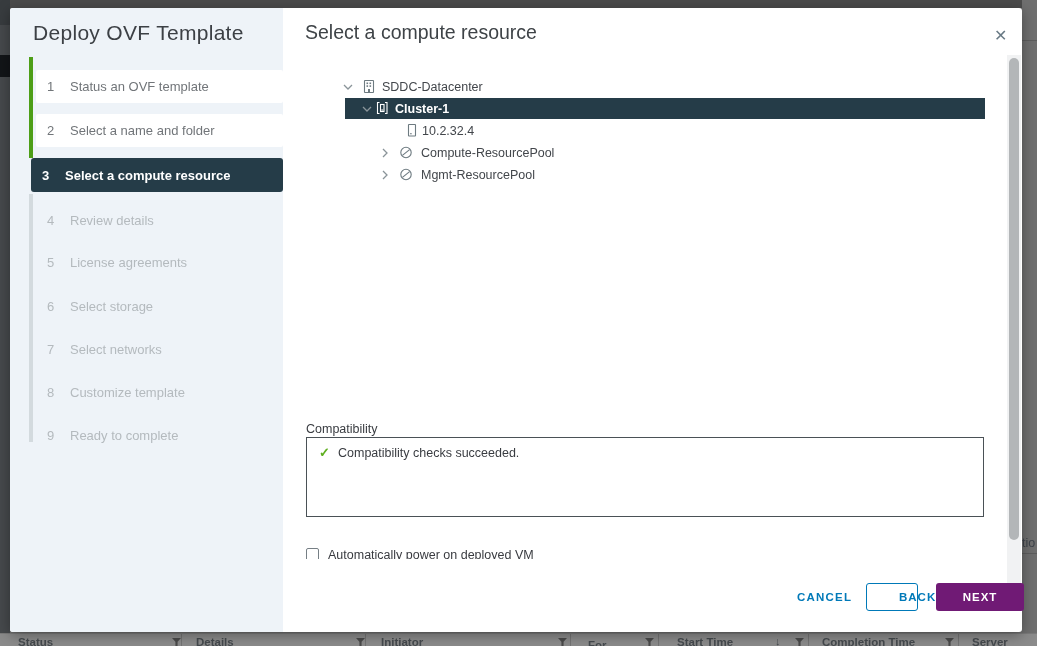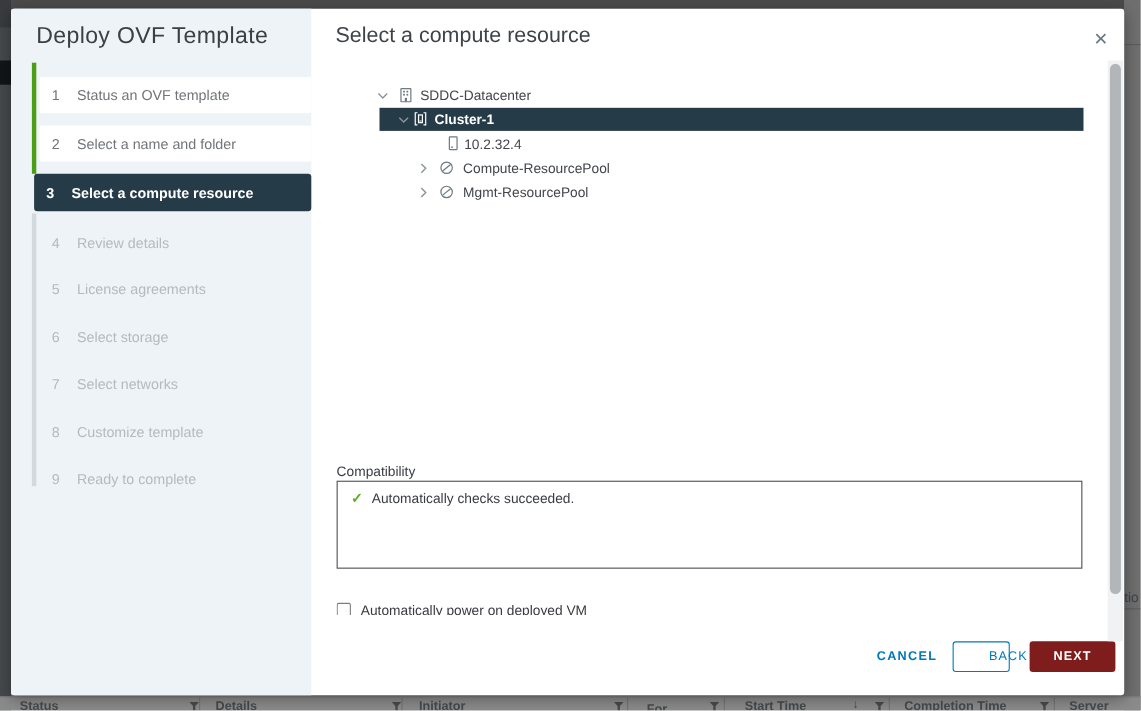--- a/index.html
+++ b/index.html
@@ -56,24 +56,24 @@
   .compat-box { position:absolute; left:296px; top:429px; width:678px; height:80px; border:1px solid #4a5156; background:#fff; }
   .compat-check { position:absolute; left:12px; top:7px; color:#5faf21; font-size:13px; font-weight:700; }
   .compat-msg { position:absolute; left:31px; top:8px; font-size:12.5px; color:#393c41; }
 
   .chk-clip { position:absolute; left:296px; top:539px; width:380px; height:12px; overflow:hidden; }
   .chk-box { position:absolute; left:0; top:1px; width:13px; height:13px; border:1px solid #767f85; border-radius:2px; background:#fff; }
   .chk-lbl { position:absolute; left:22px; top:1px; font-size:12.5px; color:#393b40; white-space:nowrap; }
 
   .btn-cancel { position:absolute; left:787px; top:583px; font-size:11.5px; font-weight:600; letter-spacing:1.2px;
                 color:#0079b8; background:none; border:none; cursor:pointer; }
-  .btn-back { position:absolute; left:856px; top:575px; width:52px; height:28px; font-size:11.5px; font-weight:400;
+  .btn-back { position:absolute; left:856px; top:575px; width:52px; height:28px; font-size:11.5px; font-weight:700;
               letter-spacing:1px; color:#0079b8; background:#fff; border:1px solid #0079b8; border-radius:3px; cursor:pointer;padding-left:32px; }
-  .btn-next { position:absolute; left:926px; top:575px; width:78px; height:28px; font-size:11.5px; font-weight:700;
-              letter-spacing:1px; color:#ffffff; background:#7f1d1d; border:none; border-radius:3px; cursor:pointer; }
+  .btn-next { position:absolute; left:926px; top:575px; width:88px; height:28px; font-size:11.5px; font-weight:700;
+              letter-spacing:1px; color:#ffffff; background:#701a75; border:none; border-radius:3px; cursor:pointer; }
   .close-x { position:absolute; left:984px; top:18px; font-size:16px; color:#697a85; cursor:pointer; }
 
   .scroll-track { position:absolute; left:997px; top:47px; width:14px; height:528px; background:#f1f2f3; }
   .scroll-thumb { position:absolute; left:2px; top:3px; width:10px; height:482px; background:#b3b6b8; border-radius:5px; }
 </style>
 </head>
 <body>
 
 <div class="stage">
 
@@ -213,21 +213,21 @@
       <svg class="ticon" style="left:365px" width="15" height="15">
         <circle class="ic-stroke" cx="7" cy="7.5" r="5.2"></circle>
         <line class="ic-stroke" x1="3.4" y1="10.4" x2="10.6" y2="4.6"></line>
       </svg>
       <span class="tlabel" style="left:387px">Mgmt-ResourcePool</span>
     </div>
 
     <div class="compat-label">Compatibility</div>
     <div class="compat-box">
       <span class="compat-check">✓</span>
-      <span class="compat-msg">Automatically checks succeeded.</span>
+      <span class="compat-msg">Compatibility checks succeeded.</span>
     </div>
 
     <div class="chk-clip">
       <span class="chk-box"></span>
       <span class="chk-lbl">Automatically power on deployed VM</span>
     </div>
 
     <button class="btn-cancel">CANCEL</button>
     <button class="btn-back">BACK</button>
     <button class="btn-next">NEXT</button>

